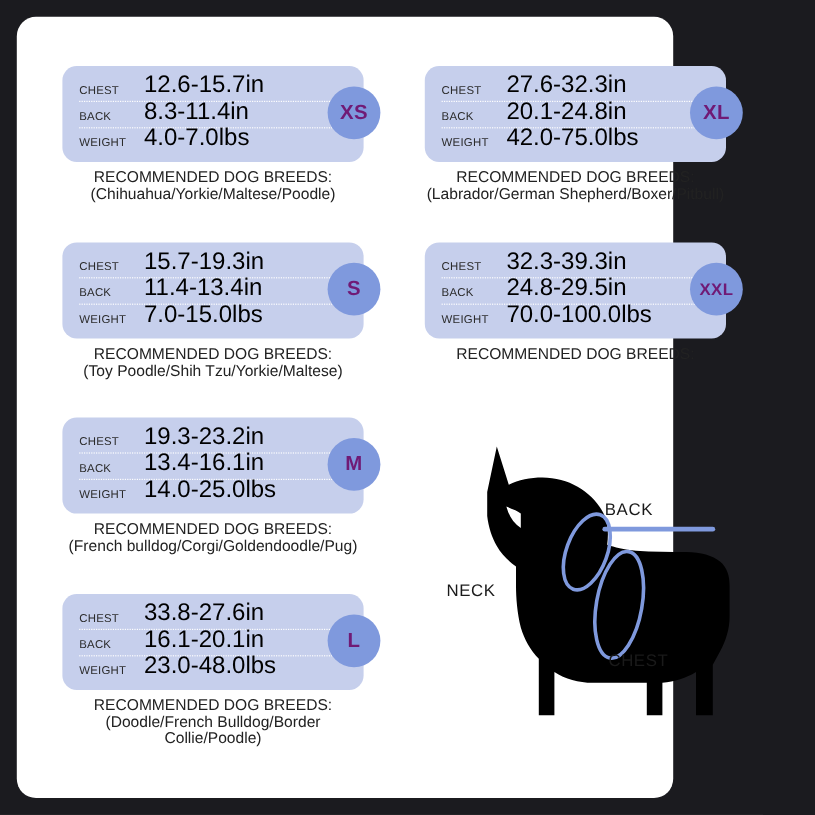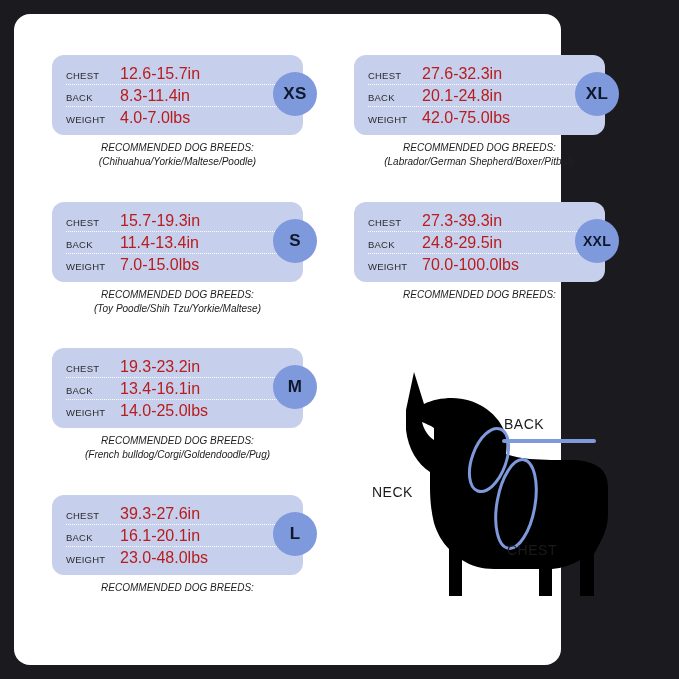--- a/index.html
+++ b/index.html
@@ -58,49 +58,48 @@
   .row:last-child { border-bottom: none; }
   .row .lab {
     font-size: 9.5px;
     color: #2b2b2b;
     letter-spacing: .2px;
     width: 54px;
     padding-bottom: 3px;
     flex: none;
   }
   .row .val {
-    font-size: 16px;
-    color: #b91c1c;
+    font-size: 20px;
+    color: #000000;
     padding-bottom: 1px;
   }
   .badge {
     position: absolute;
     right: -14px;
     top: 17px;
     width: 44px;
     height: 44px;
     border-radius: 50%;
     background: #7f99dd;
-    color: #0f172a;
+    color: #701a75;
     display: flex;
     align-items: center;
     justify-content: center;
     font-size: 17px;
     font-weight: bold;
     letter-spacing: .3px;
   }
   .badge.small-text { font-size: 14px; text-align: right; }
   .breeds {
     margin-top: 6px;
     text-align: center;
     width: 251px;
-    font-size: 10px;
+    font-size: 13px;
     line-height: 13.5px;
     color: #222;
-    font-style: italic;
   }
 
   
   .dogwrap {
     position: absolute;
     left: 330px;
     top: 350px;
     width: 310px;
     height: 250px;
   }
@@ -195,35 +194,36 @@
         <div>RECOMMENDED DOG BREEDS:</div>
         <div>(French bulldog/Corgi/Goldendoodle/Pug)</div>
       </div>
     </div>
 
     <div class="card" style="left:38px; top:481px;">
       <div class="panel">
         <div class="rows">
           <div class="row">
             <span class="lab">CHEST</span>
-            <span class="val">39.3-27.6in</span>
+            <span class="val">33.8-27.6in</span>
           </div>
           <div class="row">
             <span class="lab">BACK</span>
             <span class="val">16.1-20.1in</span>
           </div>
           <div class="row">
             <span class="lab">WEIGHT</span>
             <span class="val">23.0-48.0lbs</span>
           </div>
         </div>
         <div class="badge">L</div>
       </div>
       <div class="breeds">
         <div>RECOMMENDED DOG BREEDS:</div>
+        <div>(Doodle/French Bulldog/Border Collie/Poodle)</div>
       </div>
     </div>
 
     <div class="card" style="left:340px; top:41px;">
       <div class="panel">
         <div class="rows">
           <div class="row">
             <span class="lab">CHEST</span>
             <span class="val">27.6-32.3in</span>
           </div>
@@ -242,21 +242,21 @@
         <div>RECOMMENDED DOG BREEDS:</div>
         <div>(Labrador/German Shepherd/Boxer/Pitbull)</div>
       </div>
     </div>
 
     <div class="card" style="left:340px; top:188px;">
       <div class="panel">
         <div class="rows">
           <div class="row">
             <span class="lab">CHEST</span>
-            <span class="val">27.3-39.3in</span>
+            <span class="val">32.3-39.3in</span>
           </div>
           <div class="row">
             <span class="lab">BACK</span>
             <span class="val">24.8-29.5in</span>
           </div>
           <div class="row">
             <span class="lab">WEIGHT</span>
             <span class="val">70.0-100.0lbs</span>
           </div>
         </div>

